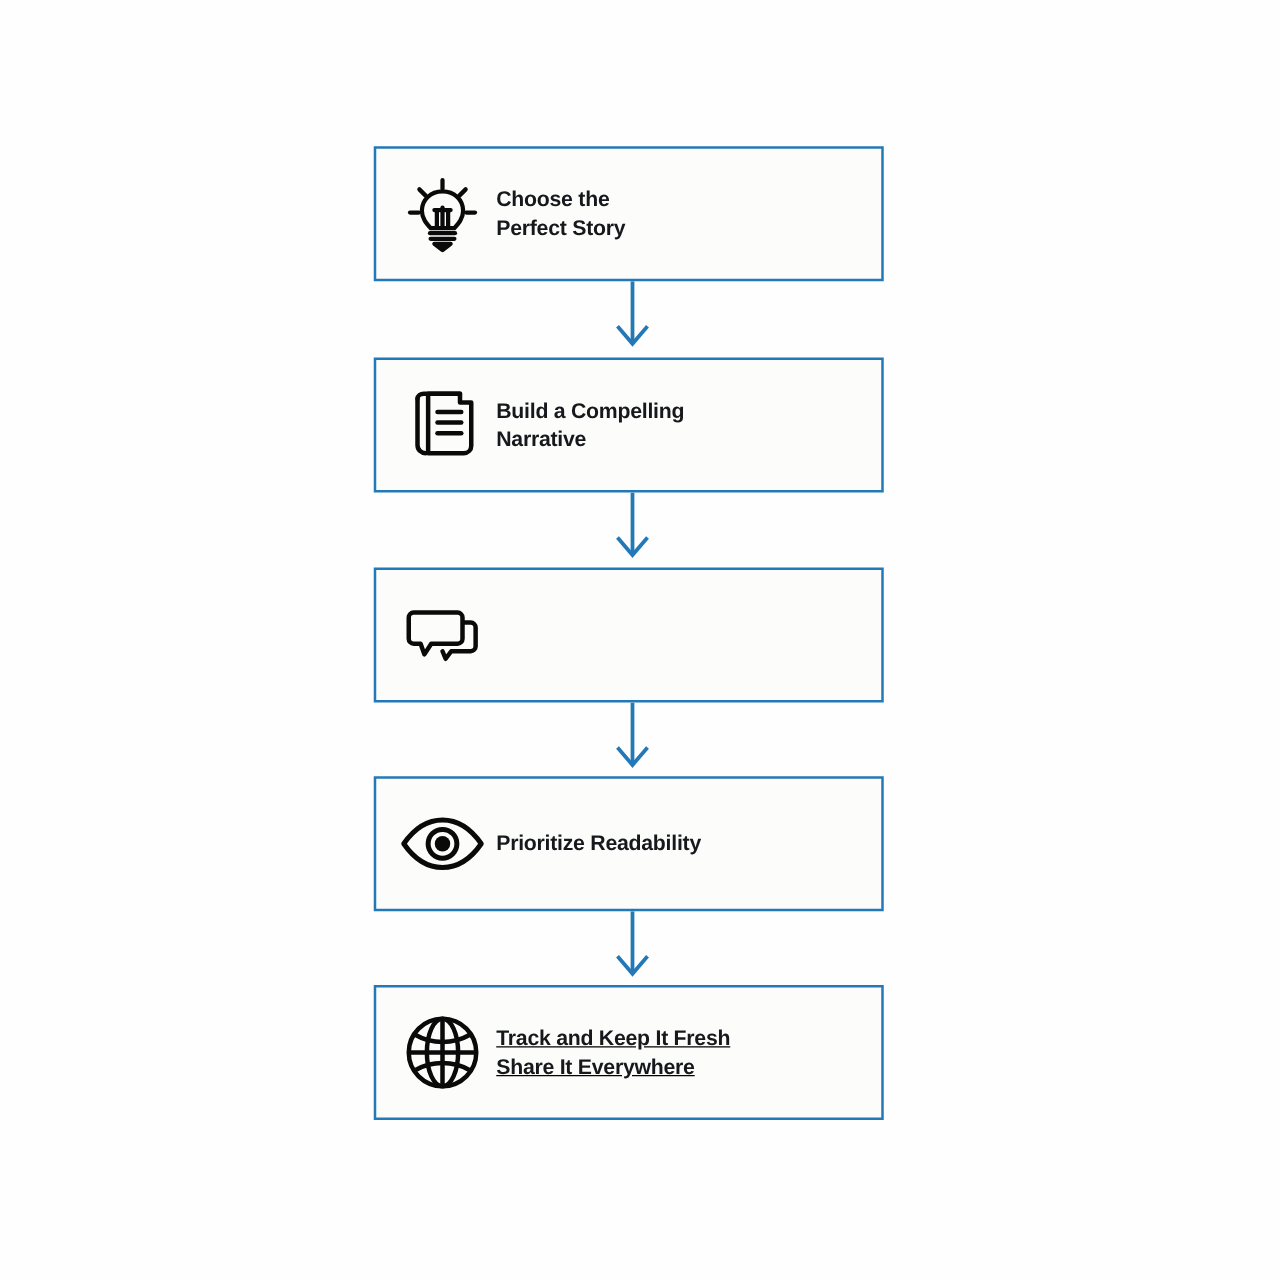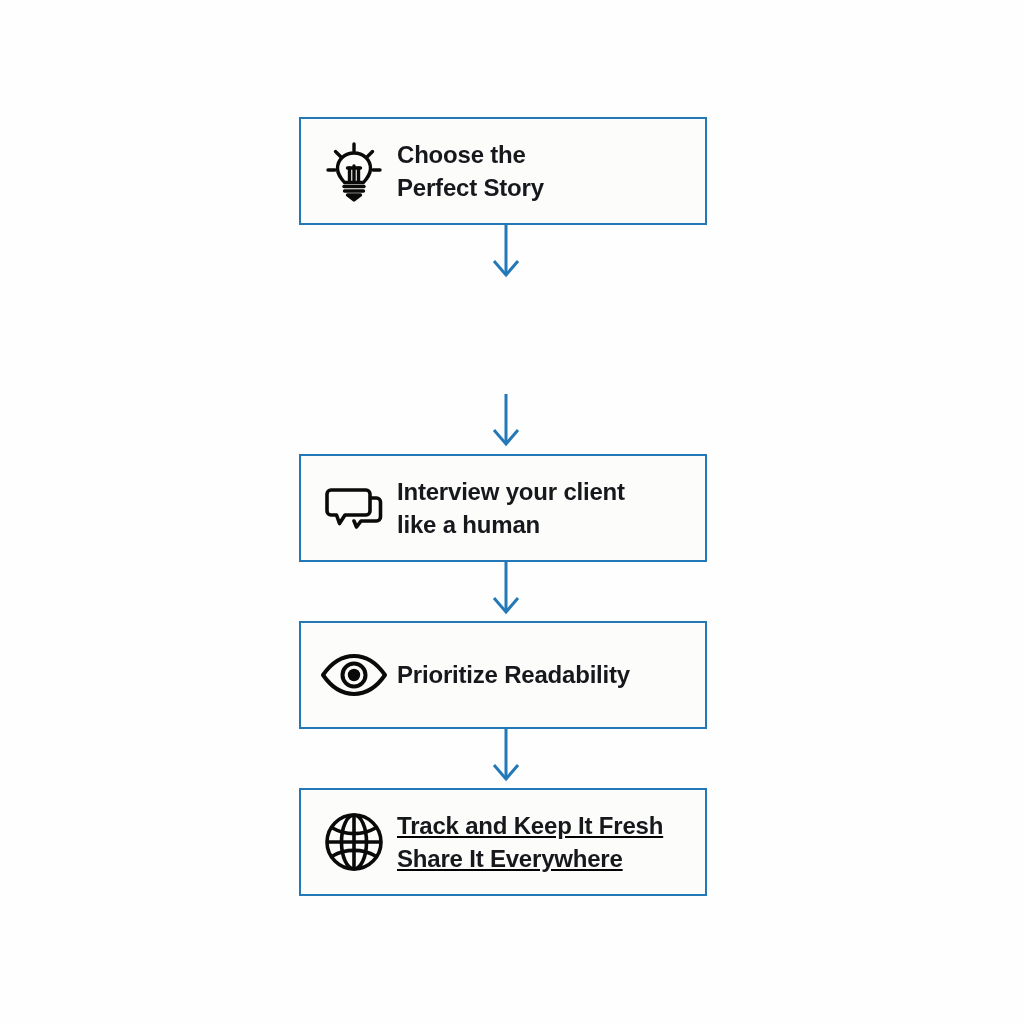--- a/index.html
+++ b/index.html
@@ -37,21 +37,21 @@
     align-items: center;
     justify-content: center;
     padding-left: 10px;
     box-sizing: border-box;
   }
   .step-icon svg {
     display: block;
   }
   .step-label {
     flex: 1;
-    font-size: 24px;
+    font-size: 17px;
     font-weight: bold;
     color: #16181c;
     line-height: 1.38;
     letter-spacing: -0.2px;
     padding-right: 14px;
     white-space: pre-line;
   }
   .connector {
     position: absolute;
     left: 0;
@@ -94,39 +94,54 @@
 Perfect Story</div>
   </div>
 
   <div class="connector" style="top:225px;">
     <svg width="1024" height="60" viewBox="0 0 1024 60" fill="none" stroke="#2379b8" stroke-width="3" stroke-linecap="butt">
       <line x1="506" y1="0" x2="506" y2="50"></line>
       <polyline points="494,36 506,50 518,36" stroke-linejoin="miter"></polyline>
     </svg>
   </div>
 
+  <div class="flow-step" style="top:286px;">
+    <div class="step-icon">
+      <svg width="64" height="60" viewBox="0 0 64 60" fill="none" stroke="#0a0a0a" stroke-width="3.6" stroke-linejoin="round" stroke-linecap="round">
+
+        <path d="M12 9 C12 9 12 46 12 46 C12 50 15 52.5 18.5 52.5"></path>
+        <path d="M12 9 C12 6.5 14.5 5 17 5 L46 5"></path>
+
+        <path d="M20.5 5 L20.5 52.5 L49 52.5 C52.5 52.5 55 50 55 46.5 L55 12 L46 12 L46 5 Z"></path>
+
+        <line x1="28" y1="19.5" x2="47" y2="19.5"></line>
+        <line x1="28" y1="28" x2="47" y2="28"></line>
+        <line x1="28" y1="36.5" x2="47" y2="36.5"></line>
+      </svg>
+    </div>
+    <div class="step-label">Build a Compelling
+Narrative</div>
+  </div>
 
   <div class="connector" style="top:394px;">
     <svg width="1024" height="60" viewBox="0 0 1024 60" fill="none" stroke="#2379b8" stroke-width="3" stroke-linecap="butt">
       <line x1="506" y1="0" x2="506" y2="50"></line>
       <polyline points="494,36 506,50 518,36" stroke-linejoin="miter"></polyline>
     </svg>
   </div>
 
   <div class="flow-step" style="top:454px;">
     <div class="step-icon">
       <svg width="66" height="54" viewBox="0 0 66 54" fill="none" stroke="#0a0a0a" stroke-width="3.6" stroke-linejoin="round" stroke-linecap="round">
 
         <path d="M45 17 L55.5 17 C57.7 17 59.5 18.8 59.5 21 L59.5 36 C59.5 38.2 57.7 40 55.5 40 L40 40 L35.5 46 L33 40"></path>
 
         <path d="M10 9 L45 9 C47.2 9 49 10.8 49 13 L49 30 C49 32.2 47.2 34 45 34 L24 34 L18.5 42.5 L15.5 34 L10 34 C7.8 34 6 32.2 6 30 L6 13 C6 10.8 7.8 9 10 9 Z" fill="#fcfcfb"></path>
       </svg>
     </div>
-    <div class="step-label">Interview your client
-like a human</div>
   </div>
 
   <div class="connector" style="top:562px;">
     <svg width="1024" height="60" viewBox="0 0 1024 60" fill="none" stroke="#2379b8" stroke-width="3" stroke-linecap="butt">
       <line x1="506" y1="0" x2="506" y2="50"></line>
       <polyline points="494,36 506,50 518,36" stroke-linejoin="miter"></polyline>
     </svg>
   </div>
 
   <div class="flow-step" style="top:621px;justify-content:center;">

